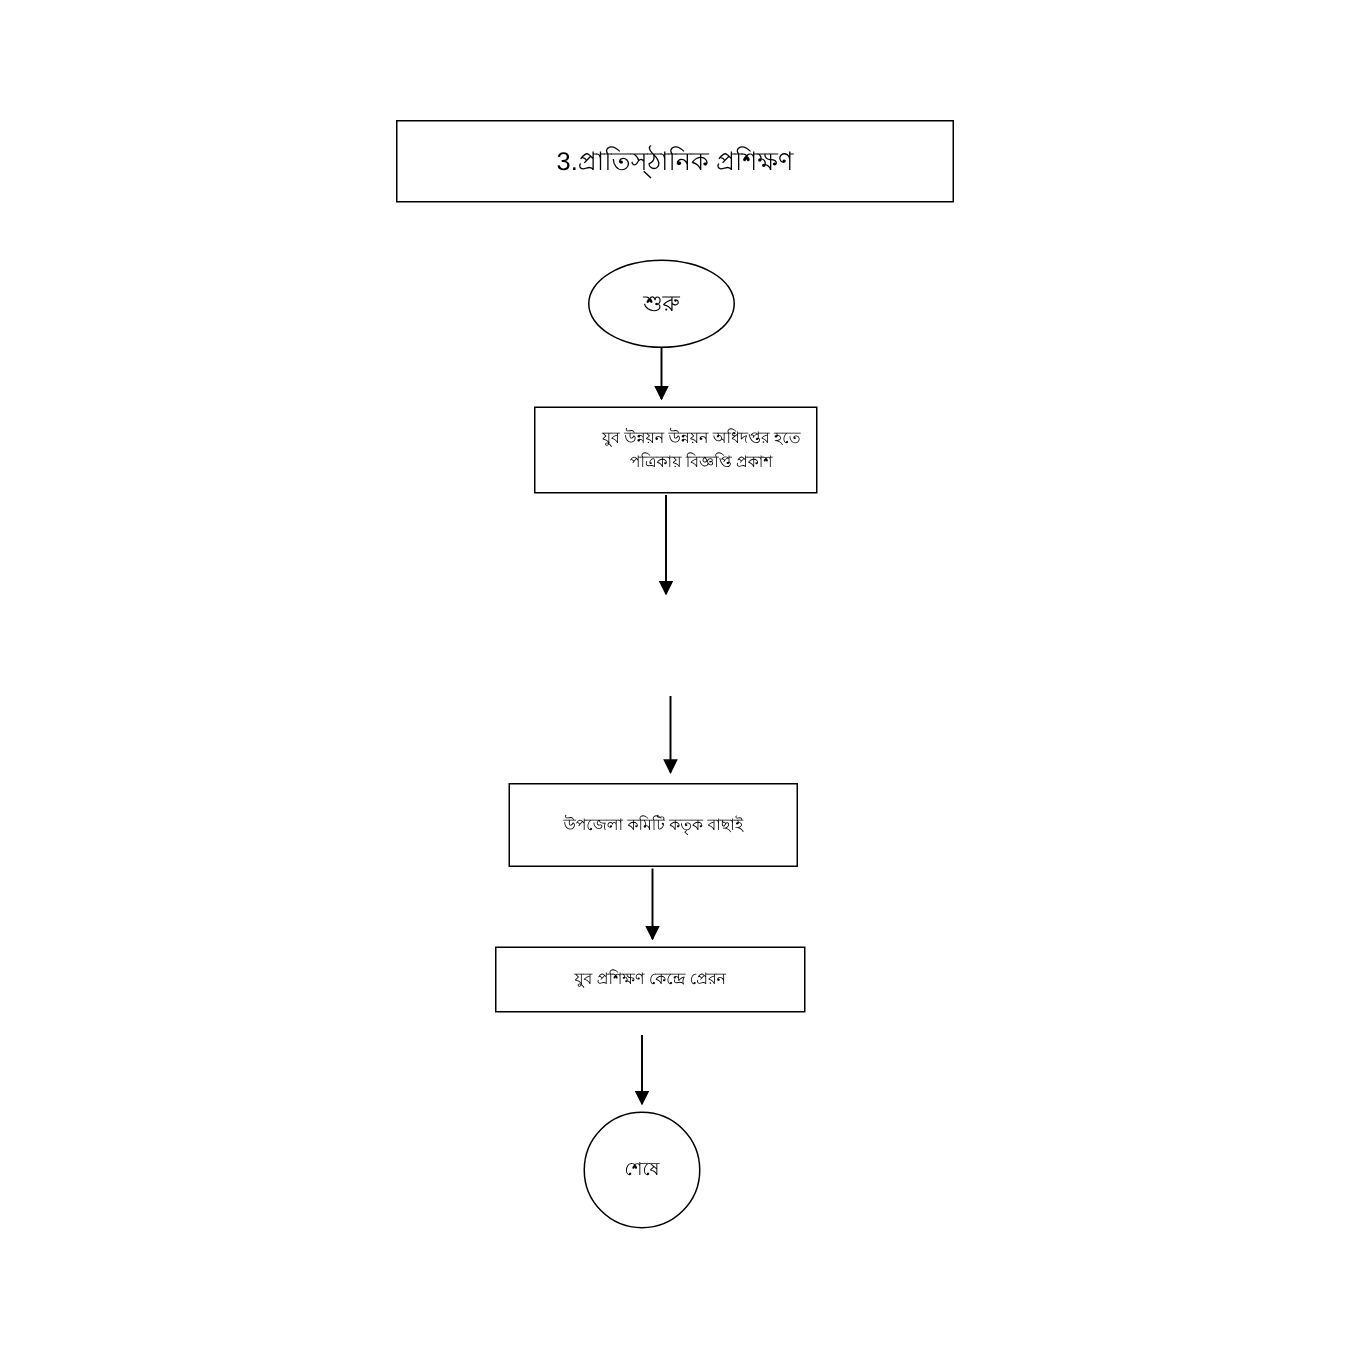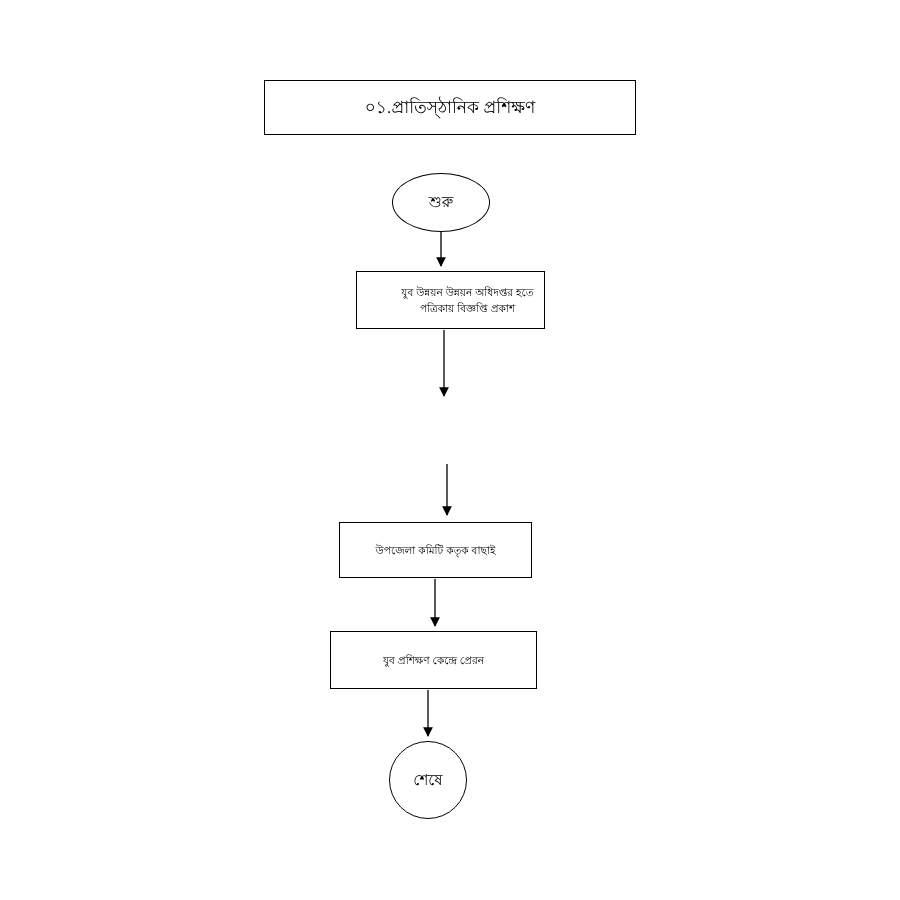--- a/index.html
+++ b/index.html
@@ -54,31 +54,31 @@
     border-width: 1.3px;
     font-size: 15px;
   }
   .circle-node {
     left: 389px;
     top: 741px;
     width: 78px;
     height: 78px;
     border-radius: 50%;
     border-width: 1.3px;
-    font-size: 15px;
+    font-size: 12px;
   }
   .process-box {
     font-size: 10.5px;
     line-height: 1.55;
     padding: 4px 10px;
   }
   .box-1 { left: 356px; top: 271px; width: 189px; height: 58px; padding-left: 44px; }
   .box-2 { left: 352px; top: 403px; width: 196px; height: 60px; }
   .box-3 { left: 339px; top: 522px; width: 193px; height: 56px; justify-content: flex-end; }
-  .box-4 { left: 330px; top: 631px; width: 207px; height: 58px; }
+  .box-4 { left: 330px; top: 631px; width: 207px; height: 44px; }
   .node-label {
     display: block;
     width: 100%;
   }
 </style>
 </head>
 <body>
 
 <div class="canvas">
 
@@ -89,21 +89,21 @@
       </marker>
     </defs>
     <line x1="441" y1="232" x2="441" y2="266" stroke="#000000" stroke-width="1.3" marker-end="url(#arrowhead)"></line>
     <line x1="444" y1="330" x2="444" y2="396" stroke="#000000" stroke-width="1.3" marker-end="url(#arrowhead)"></line>
     <line x1="447" y1="464" x2="447" y2="515" stroke="#000000" stroke-width="1.3" marker-end="url(#arrowhead)"></line>
     <line x1="435" y1="579" x2="435" y2="626" stroke="#000000" stroke-width="1.3" marker-end="url(#arrowhead)"></line>
     <line x1="428" y1="690" x2="428" y2="736" stroke="#000000" stroke-width="1.3" marker-end="url(#arrowhead)"></line>
   </svg>
 
   <div class="node title-box">
-    <span class="node-label">০১.প্রাতিস্ঠানিক প্রশিক্ষণ</span>
+    <span class="node-label">3.প্রাতিস্ঠানিক প্রশিক্ষণ</span>
   </div>
 
   <div class="node ellipse-node">
     <span class="node-label">শুরু</span>
   </div>
 
   <div class="node process-box box-1">
     <span class="node-label">যুব উন্নয়ন উন্নয়ন অধিদপ্তর হতে পত্রিকায় বিজ্ঞপ্তি প্রকাশ</span>
   </div>
 

